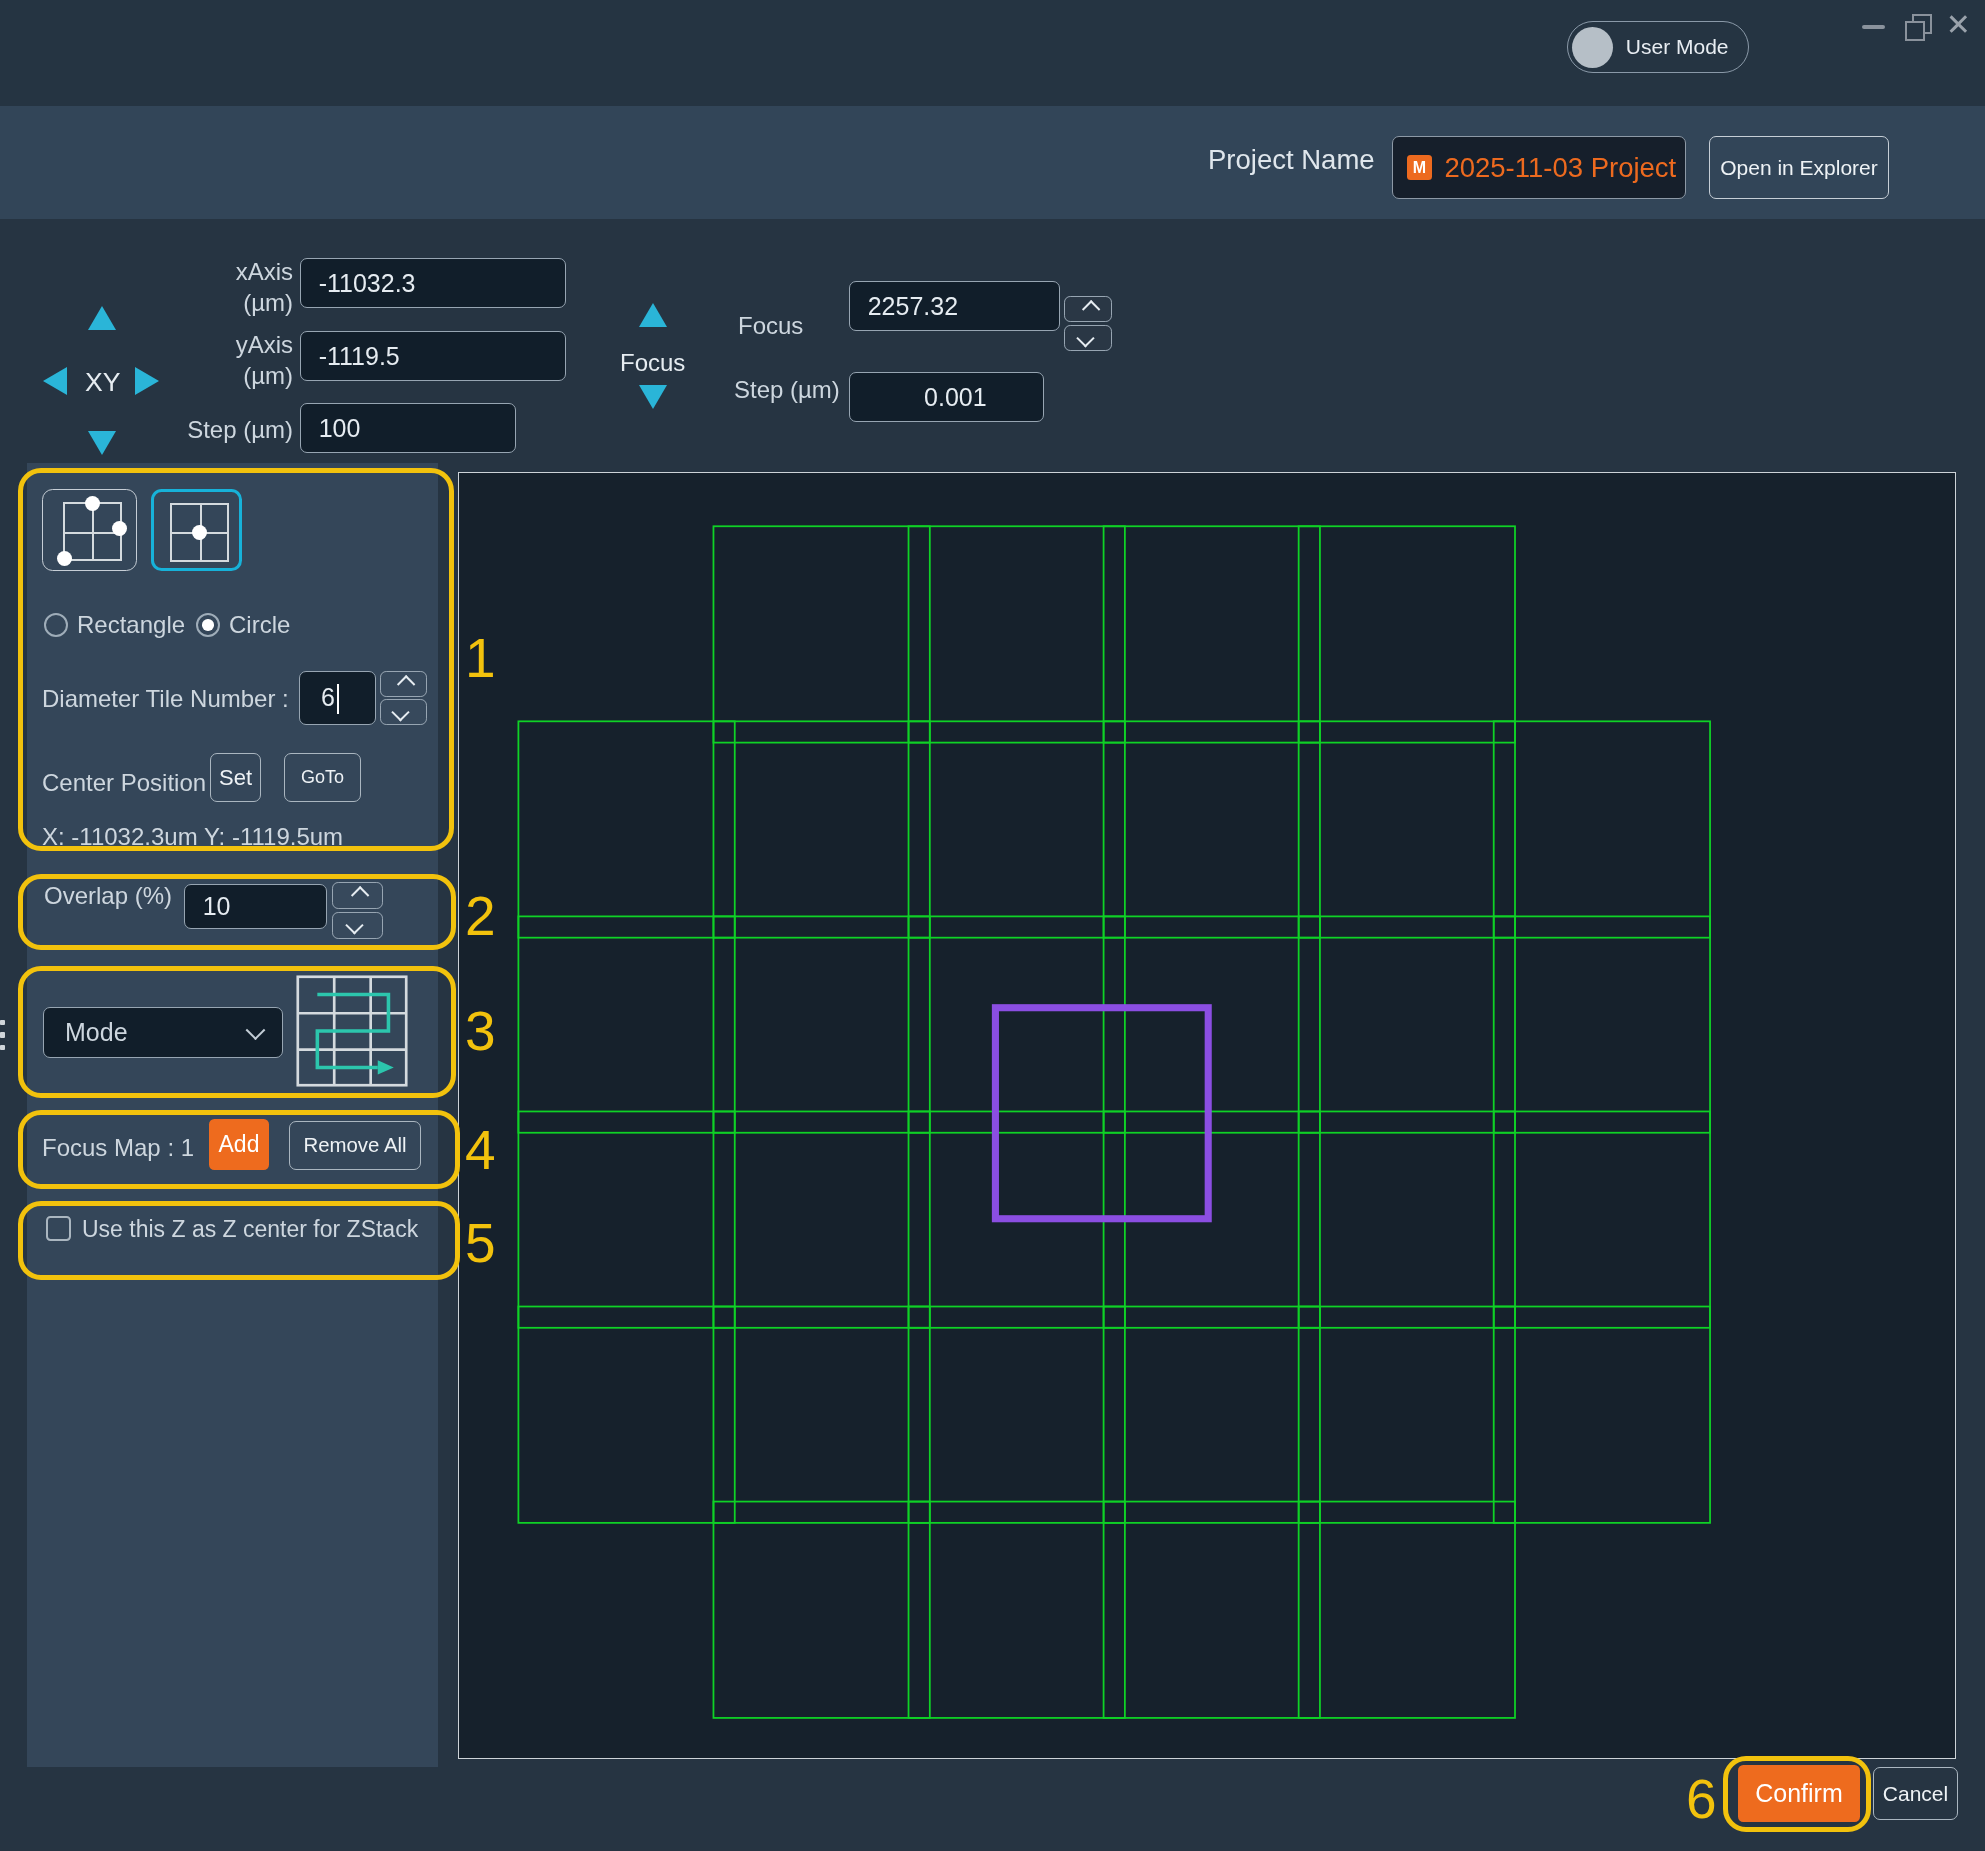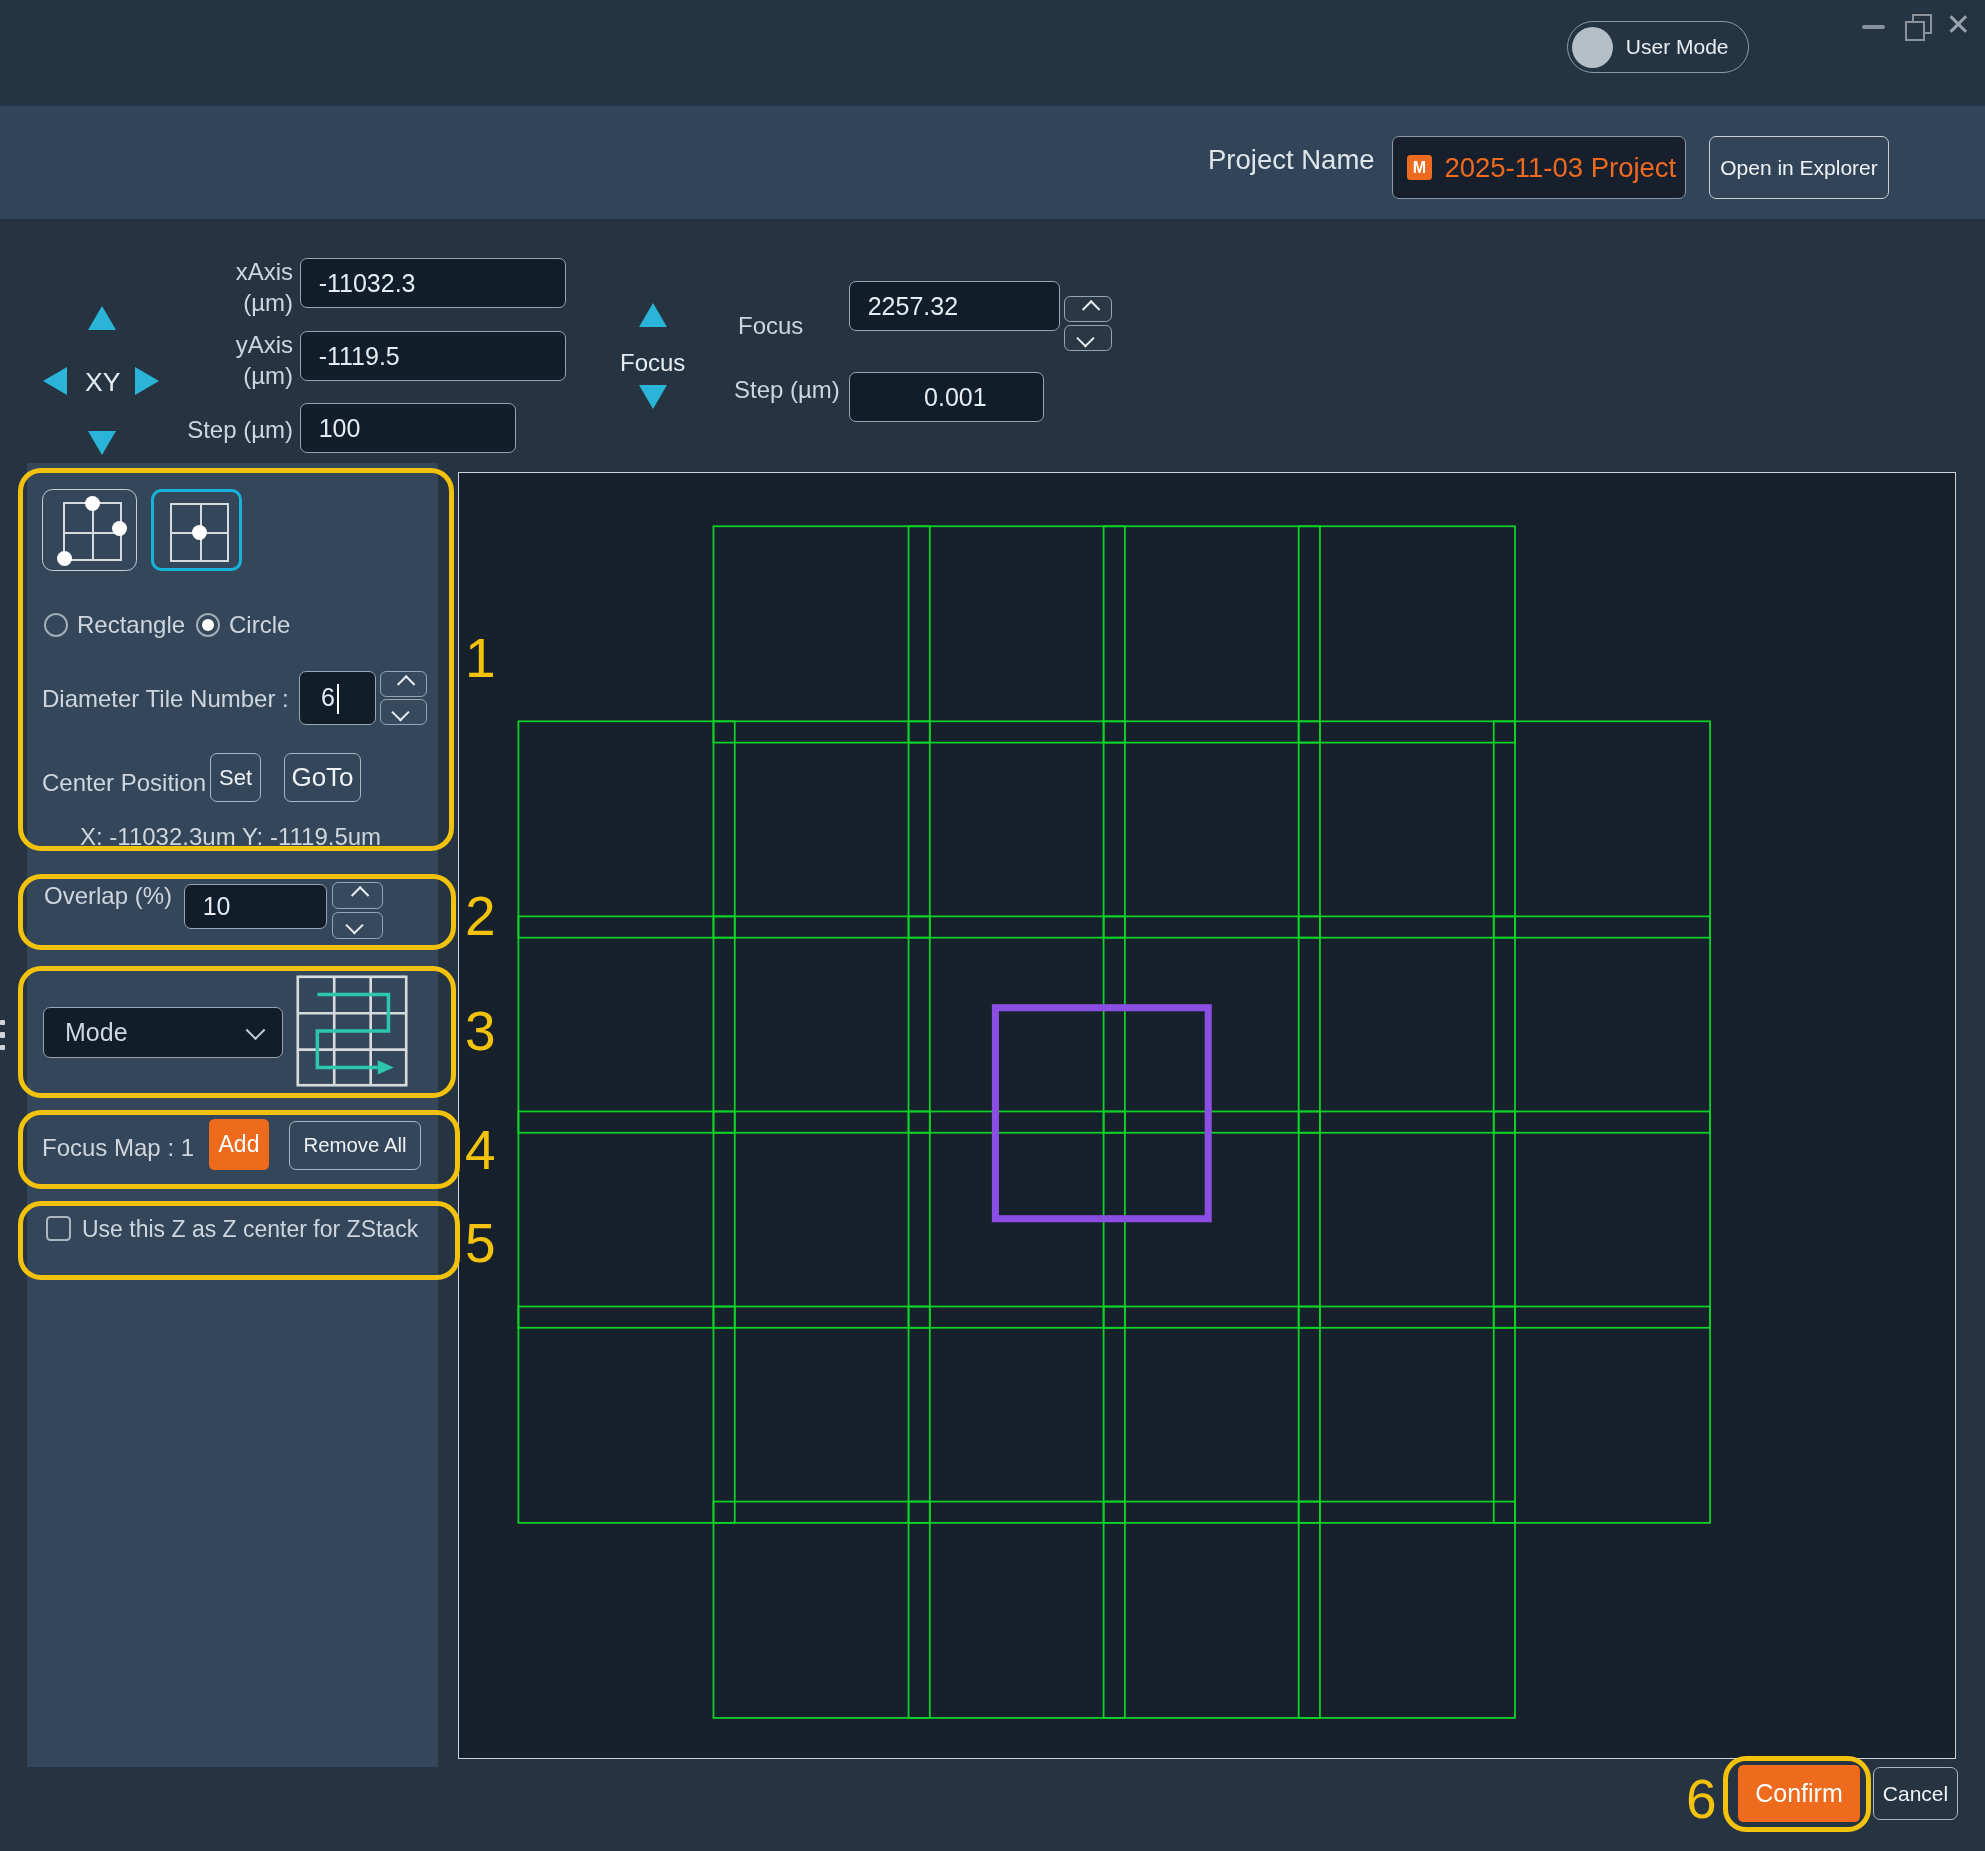--- a/index.html
+++ b/index.html
@@ -173,22 +173,22 @@
     <div class="spin-btn">
         <div class="chev up"></div>
       </div>
     <div class="spin-btn">
         <div class="chev down"></div>
       </div>
   </div>
 
   <div class="abs lbl" style="left:42px;top:769px;">Center Position</div>
   <div class="abs btn-ghost" style="left:210px;top:753px;width:51px;height:49px;font-size:22px;">Set</div>
-  <div class="abs btn-ghost" style="left:284px;top:753px;width:77px;height:49px;font-size:26px;">GoTo</div>
-  <div class="abs lbl" style="left:42px;top:823px;margin-left:38px;">X: -11032.3um Y: -1119.5um</div>
+  <div class="abs btn-ghost" style="left:284px;top:753px;width:77px;height:49px;font-size:18px;">GoTo</div>
+  <div class="abs lbl" style="left:42px;top:823px;">X: -11032.3um Y: -1119.5um</div>
 
   <div class="abs lbl" style="left:44px;top:882px;">Overlap (%)</div>
   <input class="abs field" style="left: 184px; top: 884px; width: 143px; height: 45px;" value="10">
   <div class="abs spin" style="left:332px;top:882px;width:51px;height:57px;">
     <div class="spin-btn">
         <div class="chev up"></div>
       </div>
     <div class="spin-btn">
         <div class="chev down"></div>
       </div>

